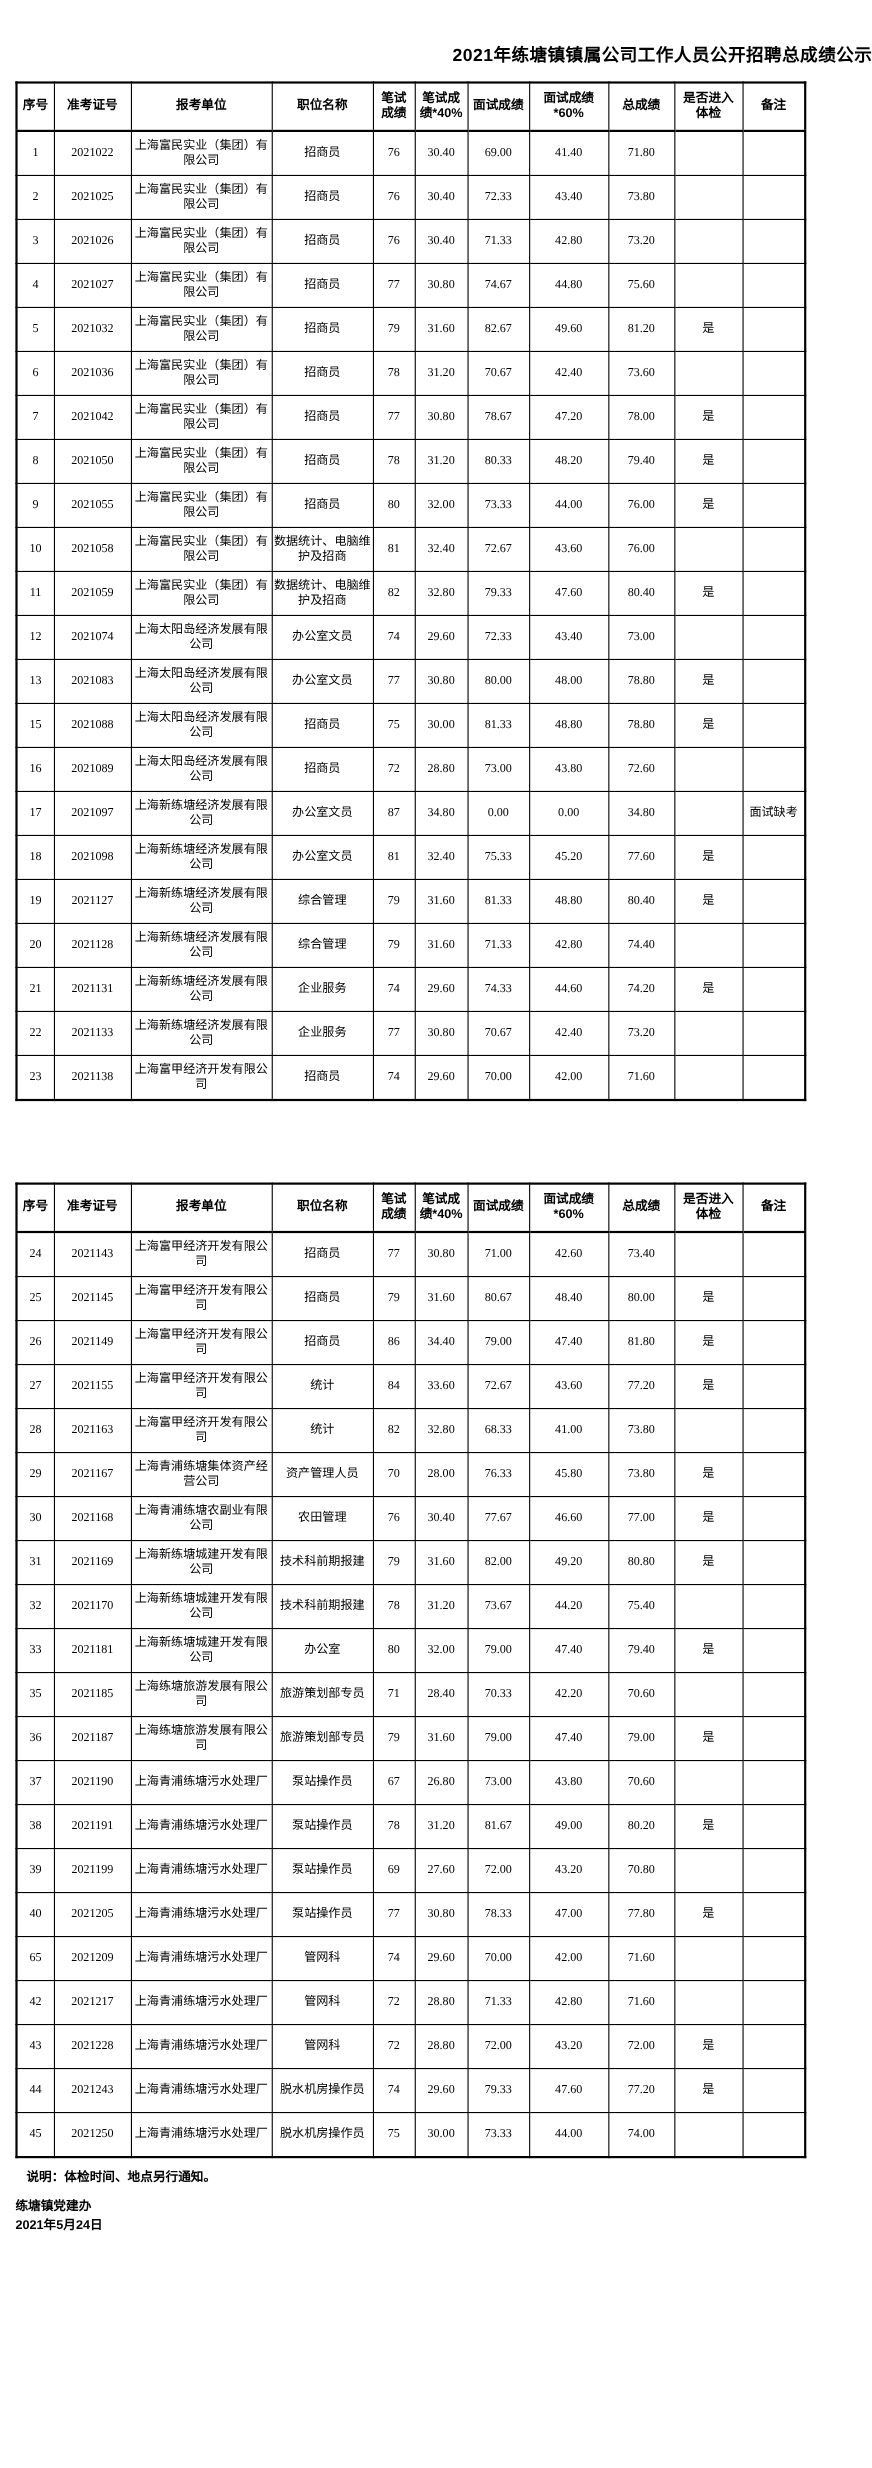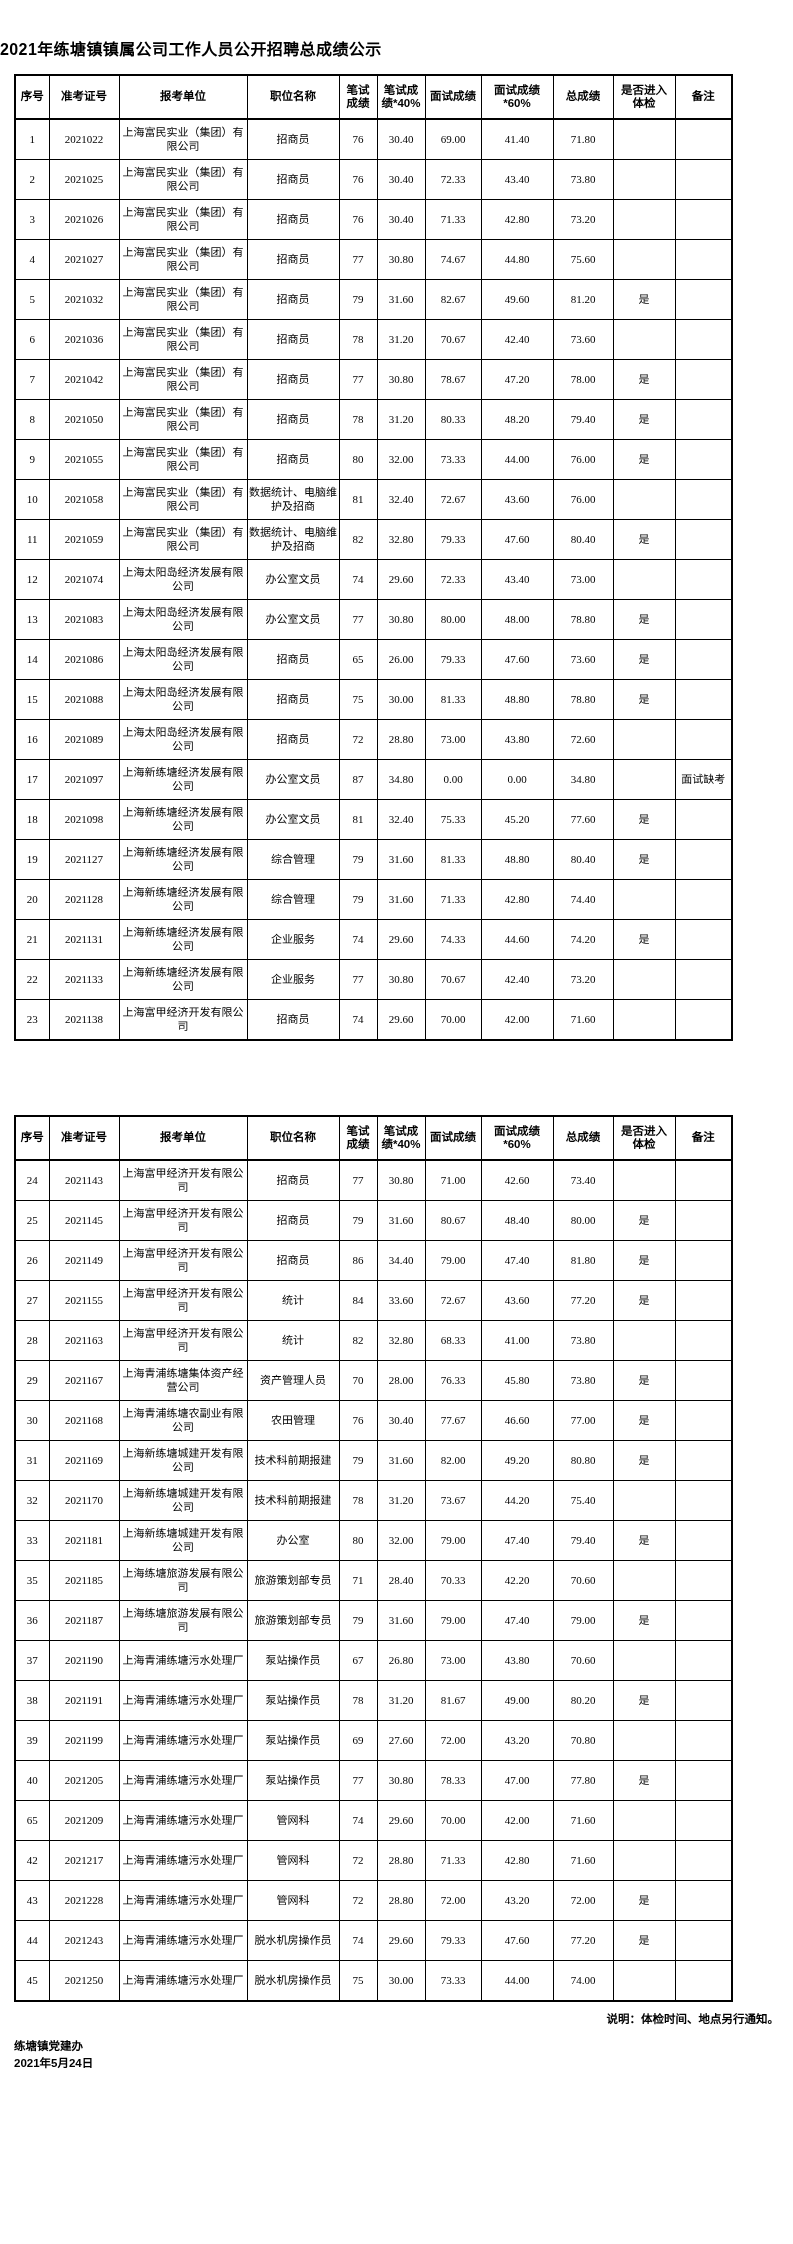--- a/index.html
+++ b/index.html
@@ -19,21 +19,21 @@
     position: relative;
     width: 793px;
     height: 2244px;
     box-sizing: border-box;
     padding: 0;
     overflow: hidden;
   }
 
   
   .doc-title {
-    text-align: left;
+    text-align: right;
     font-size: 16px;
     font-weight: bold;
     letter-spacing: 0.4px;
     padding-top: 36px;
     padding-bottom: 14px;
     font-family: "Liberation Sans", "DejaVu Sans", sans-serif;
   }
 
   
   .table-block {
@@ -96,21 +96,21 @@
 
   
   .footer {
     margin: 0 14px;
     padding-top: 8px;
     font-size: 11.5px;
     font-family: "Liberation Sans", "DejaVu Sans", sans-serif;
     font-weight: bold;
   }
   .footer .note-line {
-    text-align: right;
+    text-align: left;
     padding-left: 10px;
   }
   .footer .sign {
     margin-top: 12px;
     text-align: left;
     padding-right: 66px;
     line-height: 1.45;
     font-weight: bold;
   }
   .footer .sign div { white-space: nowrap; }
@@ -316,33 +316,20 @@
             <td class="pos">办公室文员</td>
             <td class="num">77</td>
             <td class="num">30.80</td>
             <td class="num">80.00</td>
             <td class="num">48.00</td>
             <td class="num">78.80</td>
             <td class="phys">是</td>
             <td class="note"></td>
           </tr>
           <tr>
-            <td class="idx">14</td>
-            <td class="num">2021086</td>
-            <td class="org">上海太阳岛经济发展有限公司</td>
-            <td class="pos">招商员</td>
-            <td class="num">65</td>
-            <td class="num">26.00</td>
-            <td class="num">79.33</td>
-            <td class="num">47.60</td>
-            <td class="num">73.60</td>
-            <td class="phys">是</td>
-            <td class="note"></td>
-          </tr>
-          <tr>
             <td class="idx">15</td>
             <td class="num">2021088</td>
             <td class="org">上海太阳岛经济发展有限公司</td>
             <td class="pos">招商员</td>
             <td class="num">75</td>
             <td class="num">30.00</td>
             <td class="num">81.33</td>
             <td class="num">48.80</td>
             <td class="num">78.80</td>
             <td class="phys">是</td>

